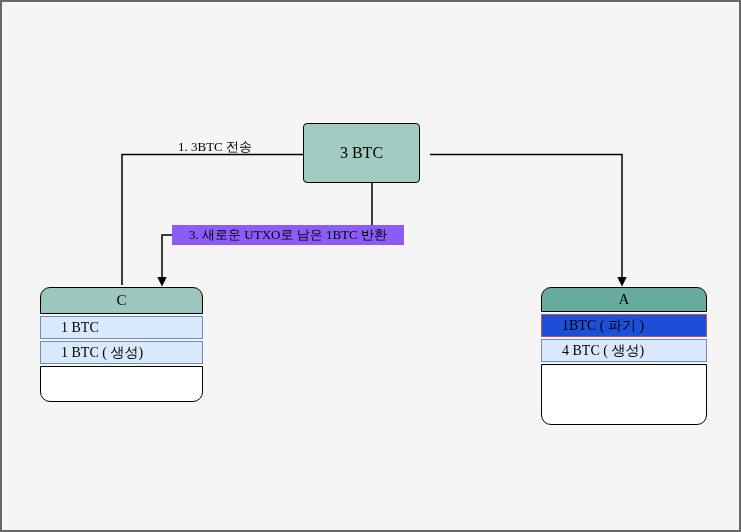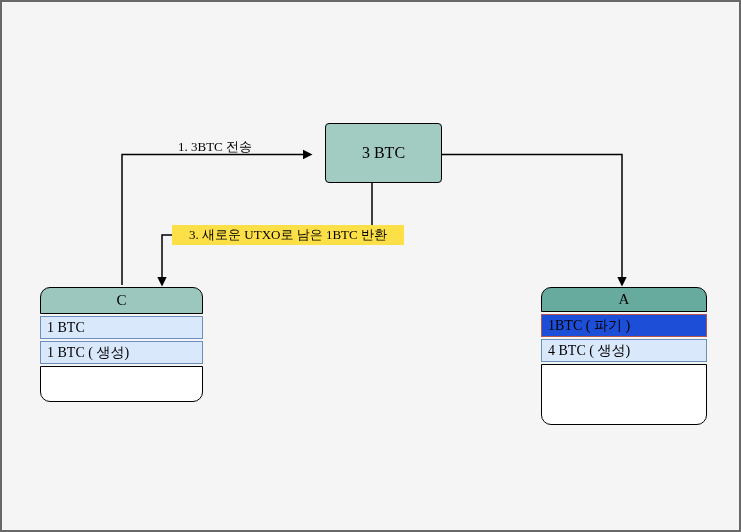--- a/index.html
+++ b/index.html
@@ -23,25 +23,25 @@
     pointer-events: none;
   }
 
   .edge-label {
     position: absolute;
     font-size: 13px;
     color: #000;
     text-align: center;
     white-space: nowrap;
   }
-  .edge-label.masked { background: #fde047; }
+  .edge-label.masked { background: #8b5cf6; }
 
   .node-central {
     position: absolute;
-    left: 323px; top: 121px;
+    left: 301px; top: 121px;
     width: 117px; height: 60px;
     background: #a2cbc2;
     border: 1.5px solid #000;
     border-radius: 4px;
     display: flex;
     align-items: center;
     justify-content: center;
     font-size: 16px;
     color: #000;
   }
@@ -51,21 +51,21 @@
     border: 1px solid #000;
     border-radius: 10px 10px 0 0;
     text-align: center;
     font-size: 15px;
     color: #000;
   }
   .utxo-table .tbl-row {
     margin-top: 2px;
     height: 23px;
     line-height: 21px;
-    padding-left: 6px;
+    padding-left: 20px;
     font-size: 14px;
     color: #000;
   }
   .row-blue { background: #dae8fc; border: 1px solid #6c8ebf; }
   .row-pink { background: #1d4ed8; border: 1px solid #b85450; }
   .tbl-footer {
     margin-top: 2px;
     background: #ffffff;
     border: 1px solid #000;
     border-radius: 0 0 10px 10px;

